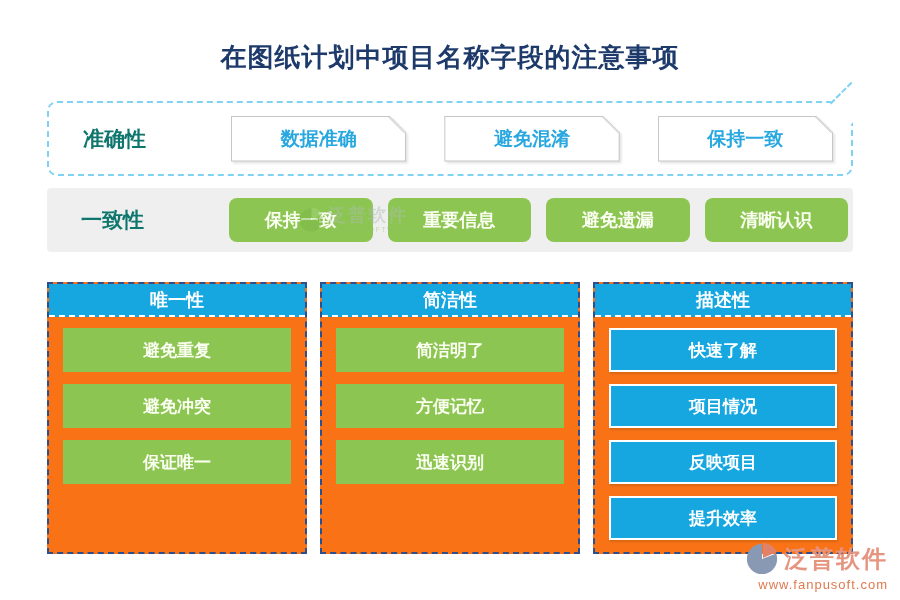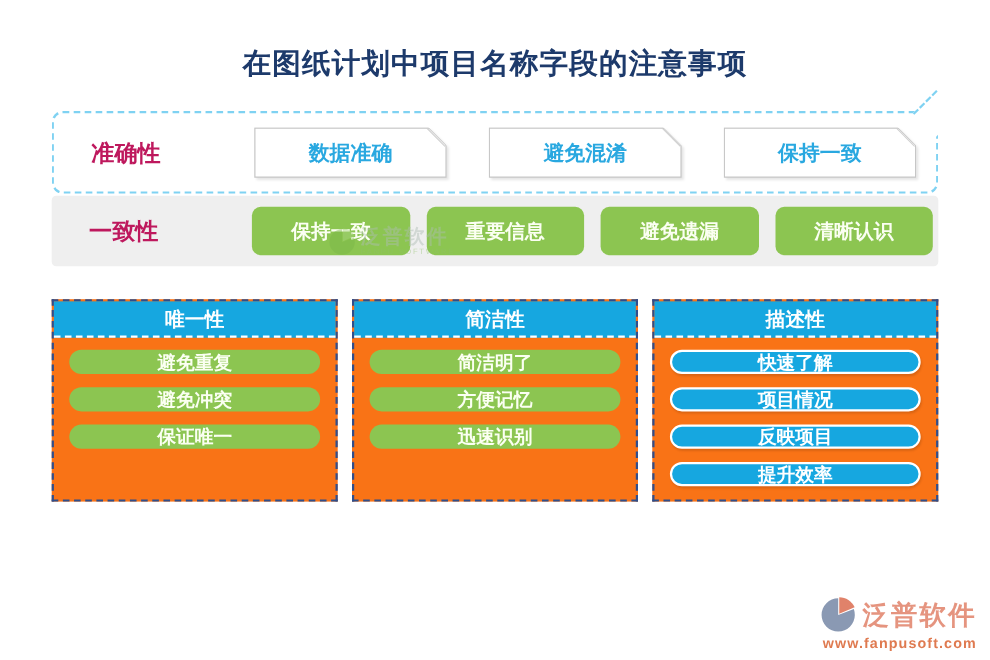--- a/index.html
+++ b/index.html
@@ -9,67 +9,67 @@
 
   .title { text-align:center; margin-top:40px; font-size:26px; font-weight:bold; color:#1d3a6b; letter-spacing:1px; }
 
   
   .row1 { position:relative; width:806px; height:75px; margin:26px auto 0;
           border:2px dashed #7fd2f2; border-radius:10px;
           display:flex; align-items:center; padding:0 18px 0 34px; background:#fff; }
   
   .row1-corner { position:absolute; top:-15px; right:-15px; width:30px; height:30px;
                  background:#fff; border-left:2px dashed #7fd2f2; transform:rotate(45deg); }
-  .row-label { width:148px; font-size:21px; font-weight:bold; color:#be185d; flex-shrink:0; }
+  .row-label { width:148px; font-size:21px; font-weight:bold; color:#0f766e; flex-shrink:0; }
   .row1-buttons { flex:1; display:flex; gap:38px; }
 
   .notch-btn { flex:1; height:46px; filter:drop-shadow(2px 2px 1px rgba(0,0,0,0.10)); }
   .notch-outer { width:100%; height:100%; background:#c6c6c6; padding:1px;
                  clip-path:polygon(0 0, calc(100% - 17px) 0, 100% 17px, 100% 100%, 0 100%); }
   .notch-inner { position:relative; width:100%; height:100%; background:#ffffff;
                  clip-path:polygon(0 0, calc(100% - 16px) 0, 100% 16px, 100% 100%, 0 100%);
                  display:flex; align-items:center; justify-content:center; }
   .notch-inner .tag-label { font-size:19px; font-weight:bold; color:#29a8e0; }
   .fold-line { position:absolute; top:7px; right:-3px; width:24px; height:0;
                border-top:1px solid #cfcfcf; transform:rotate(45deg); }
 
   
-  .row2 { position:relative; width:806px; height:64px; margin:2px auto 0; background:#efefef;
+  .row2 { position:relative; width:806px; height:64px; margin:12px auto 0; background:#efefef;
           border-radius:4px; display:flex; align-items:center; padding:0 5px 0 34px; }
   .row2-buttons { flex:1; display:flex; gap:15px; }
   .green-pill { flex:1; height:44px; background:#8cc551; border-radius:8px;
                 display:flex; align-items:center; justify-content:center;
                 color:#fbfff2; font-size:18px; font-weight:bold; }
 
   
   .columns { width:806px; margin:30px auto 0; display:flex; gap:13px; }
   .column { flex:1; border:2px dashed #2f4e8c; background:#f97316; }
   .col-header { height:33px; background:#16a7e0; border-bottom:2px dashed #ffffff;
                 display:flex; align-items:center; justify-content:center;
                 color:#ffffff; font-size:18px; font-weight:bold; }
   .col-body { padding:11px 14px 12px; display:flex; flex-direction:column; gap:12px; }
-  .col-btn { height:22px; border-radius:12px; display:flex; align-items:center; justify-content:center;
+  .col-btn { height:44px; border-radius:0; display:flex; align-items:center; justify-content:center;
              font-size:17px; font-weight:bold; }
   .col-btn.green { background:#8cc551; color:#fbfff2; }
   .col-btn.blue  { background:#16a7e0; color:#ffffff; border:2px solid #ffffff;
                    box-shadow:1px 2px 2px rgba(0,0,0,0.12);font-family:Liberation Serif, serif; }
 
   
   .watermark { position:absolute; left:298px; top:206px; display:flex; align-items:center; gap:4px;
                opacity:0.45; pointer-events:none; }
   .watermark .wm-texts { display:flex; flex-direction:column; line-height:1; }
   .watermark .wm-main { font-size:18px; font-weight:bold; color:#aebdb4; letter-spacing:2px; }
   .watermark .wm-sub  { font-size:7px; color:#8fbf6a; letter-spacing:1.5px; margin-top:2px; }
 
   
   .footer-brand { position:absolute; right:12px; bottom:8px; display:flex; flex-direction:column;
                   align-items:flex-end; }
   .brand-row { display:flex; align-items:center; gap:5px; }
   .brand-name { font-size:24px; font-weight:bold; color:#e5947f; letter-spacing:2px; }
-  .brand-url { font-size:13px; font-weight:bold; color:#df7a50; letter-spacing:1px; margin-top:1px; }
+  .brand-url { font-size:13px; font-weight:normal; color:#df7a50; letter-spacing:1px; margin-top:1px; }
 </style>
 </head>
 <body>
 
 <div class="page">
 
   <h1 class="title">在图纸计划中项目名称字段的注意事项</h1>
 
   <div class="row1">
     <div class="row1-corner"></div>

